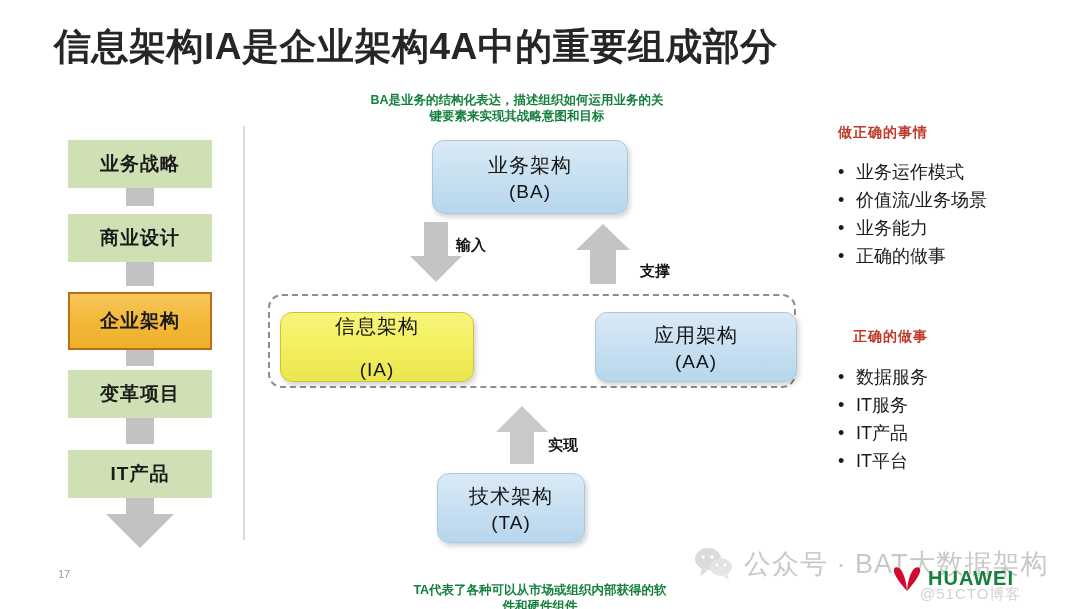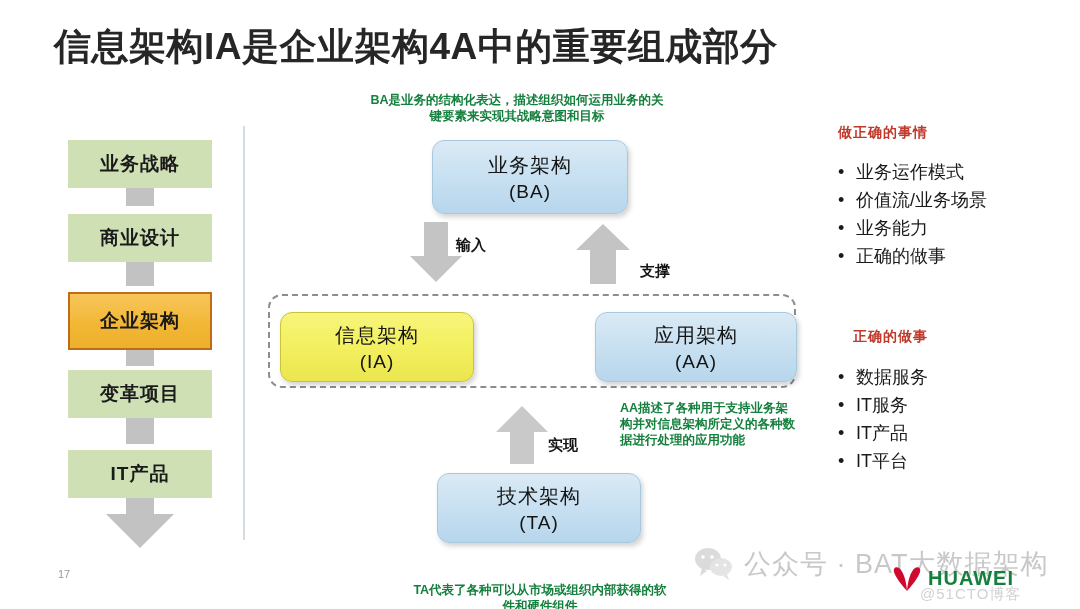--- a/index.html
+++ b/index.html
@@ -142,26 +142,27 @@
     font-size: 19px;
     margin-top: 2px;
   }
   .box-blue {
     background: linear-gradient(180deg, #dbeaf5 0%, #cbe2f2 40%, #b7d6ec 100%);
     border: 1px solid #a8c8de;
   }
   .box-yellow {
     background: linear-gradient(180deg, #f7f57a 0%, #f3f062 45%, #ebe64e 100%);
     border: 1px solid #c9c33c;
+    justify-content: space-between;
   }
 
   #box-ba { left: 432px; top: 140px; width: 196px; height: 74px; }
   #box-ia { left: 280px; top: 312px; width: 194px; height: 70px; }
   #box-aa { left: 595px; top: 312px; width: 202px; height: 70px; }
-  #box-ta { left: 437px; top: 473px; width: 204px; height: 70px; }
+  #box-ta { left: 437px; top: 473px; width: 148px; height: 70px; }
 
   .dashed-zone {
     position: absolute;
     left: 268px;
     top: 294px;
     width: 528px;
     height: 94px;
     border: 2px dashed #8d8d8d;
     border-radius: 14px;
     box-sizing: border-box;
@@ -310,21 +311,20 @@
   <div class="arch-box box-yellow" id="box-ia">
     <span>信息架构</span>
     <span class="line2">(IA)</span>
   </div>
 
   <div class="arch-box box-blue" id="box-aa">
     <span>应用架构</span>
     <span class="line2">(AA)</span>
   </div>
 
-  <div class="note note-aa">AA描述了各种用于支持业务架构并对信息架构所定义的各种数据进行处理的应用功能</div>
 
   <svg class="blockarrow" style="left:494px; top:404px;" width="56" height="62" viewBox="0 0 56 62">
     <polygon points="28,2 54,28 40,28 40,60 16,60 16,28 2,28" fill="#c9c9c9"></polygon>
   </svg>
   <div class="arrow-label" style="left:548px; top:436px;">实现</div>
 
   <div class="arch-box box-blue" id="box-ta">
     <span>技术架构</span>
     <span class="line2">(TA)</span>
   </div>

